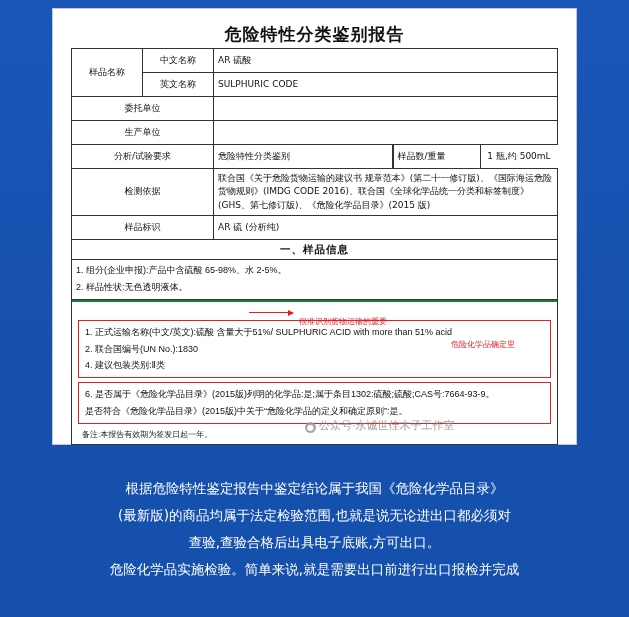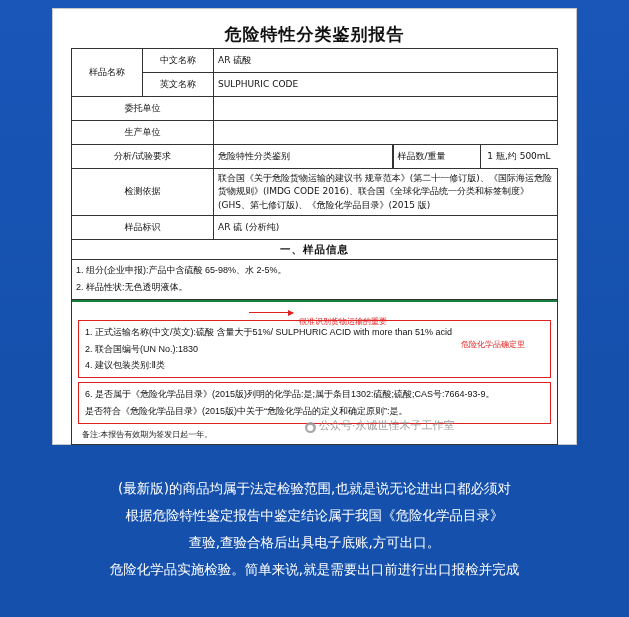--- a/index.html
+++ b/index.html
@@ -168,27 +168,27 @@
           <div class="body-line">6. 是否属于《危险化学品目录》(2015版)列明的化学品:是;属于条目1302:硫酸;硫酸;CAS号:7664-93-9。</div>
           <div class="body-line">是否符合《危险化学品目录》(2015版)中关于“危险化学品的定义和确定原则”:是。</div>
         </div>
 
         <div class="notes">备注:本报告有效期为签发日起一年。</div>
       </div>
     </div>
 
     <div class="annot" style="left:246px;top:307px;">很准识别货物运输的重要</div>
     <div class="arrow" style="left:196px;top:303px;width:44px;"></div>
-    <div class="annot" style="left:408px;top:330px;">危险化学品确定里</div>
+    <div class="annot" style="left:398px;top:330px;">危险化学品确定里</div>
   </div>
 
   <div class="watermark">
     <span class="wm-icon">●</span><span>公众号·永诚世佳木子工作室</span>
   </div>
 
   <div class="caption">
+    <p>根据危险特性鉴定报告中鉴定结论属于我国《危险化学品目录》</p>
     <p>(最新版)的商品均属于法定检验范围,也就是说无论进出口都必须对</p>
-    <p>根据危险特性鉴定报告中鉴定结论属于我国《危险化学品目录》</p>
     <p>查验,查验合格后出具电子底账,方可出口。</p>
     <p>危险化学品实施检验。简单来说,就是需要出口前进行出口报检并完成</p>
   </div>
 
 </div>
 
 </body></html>

